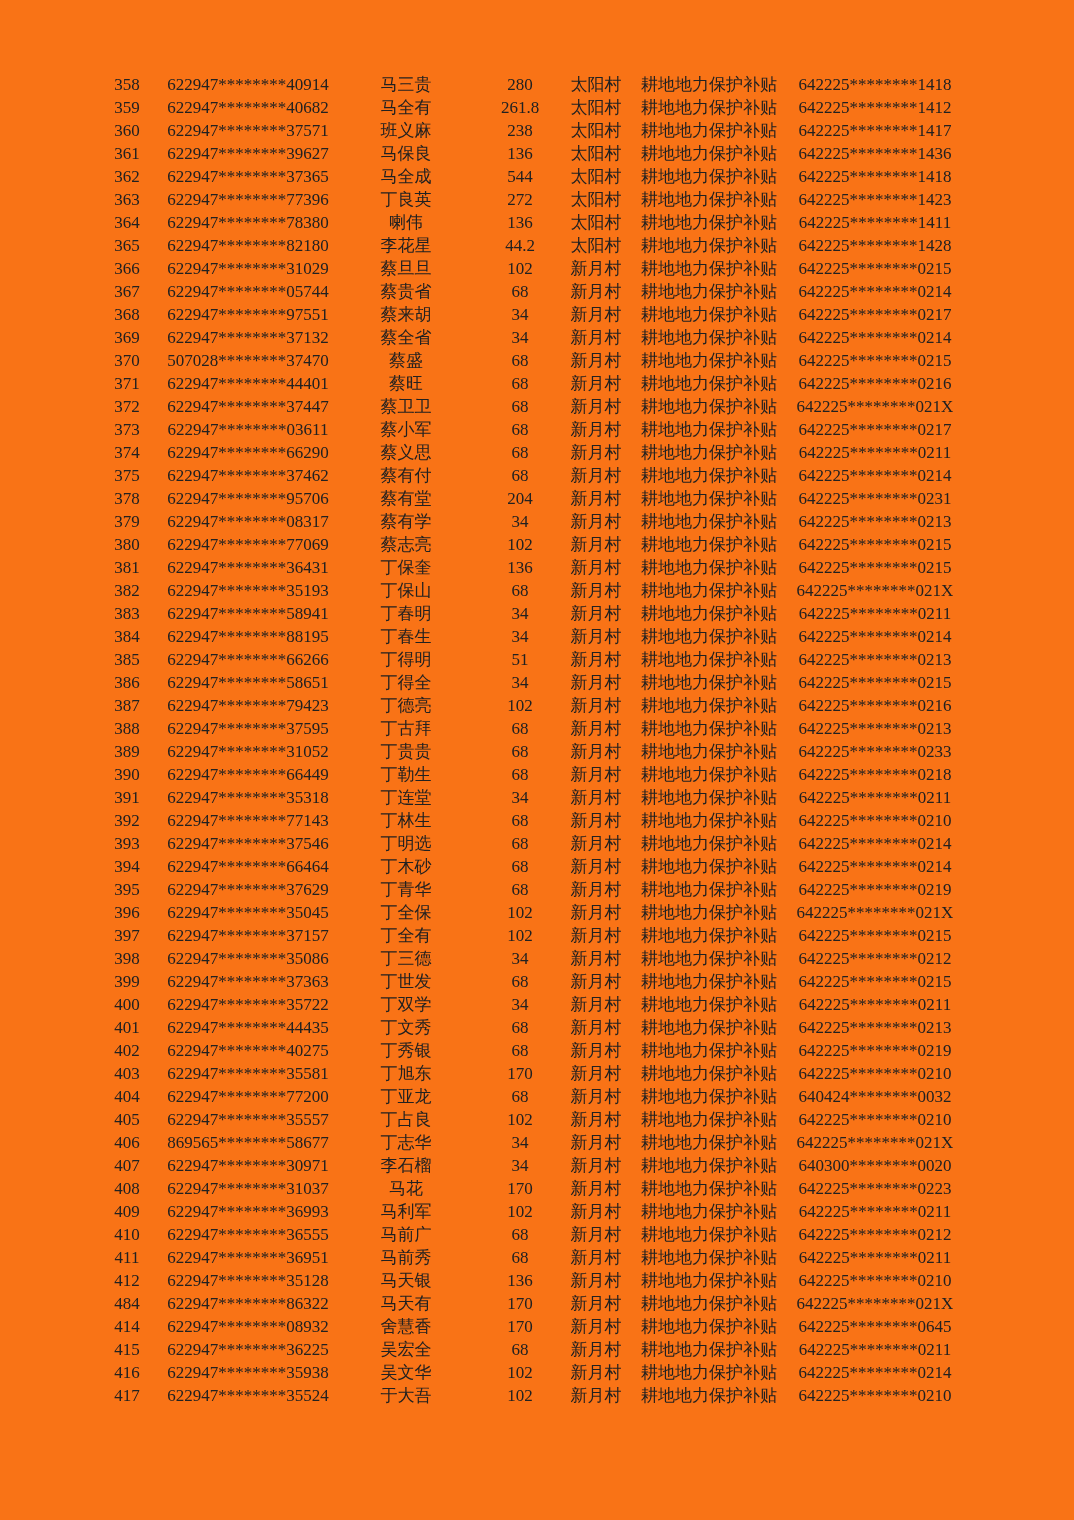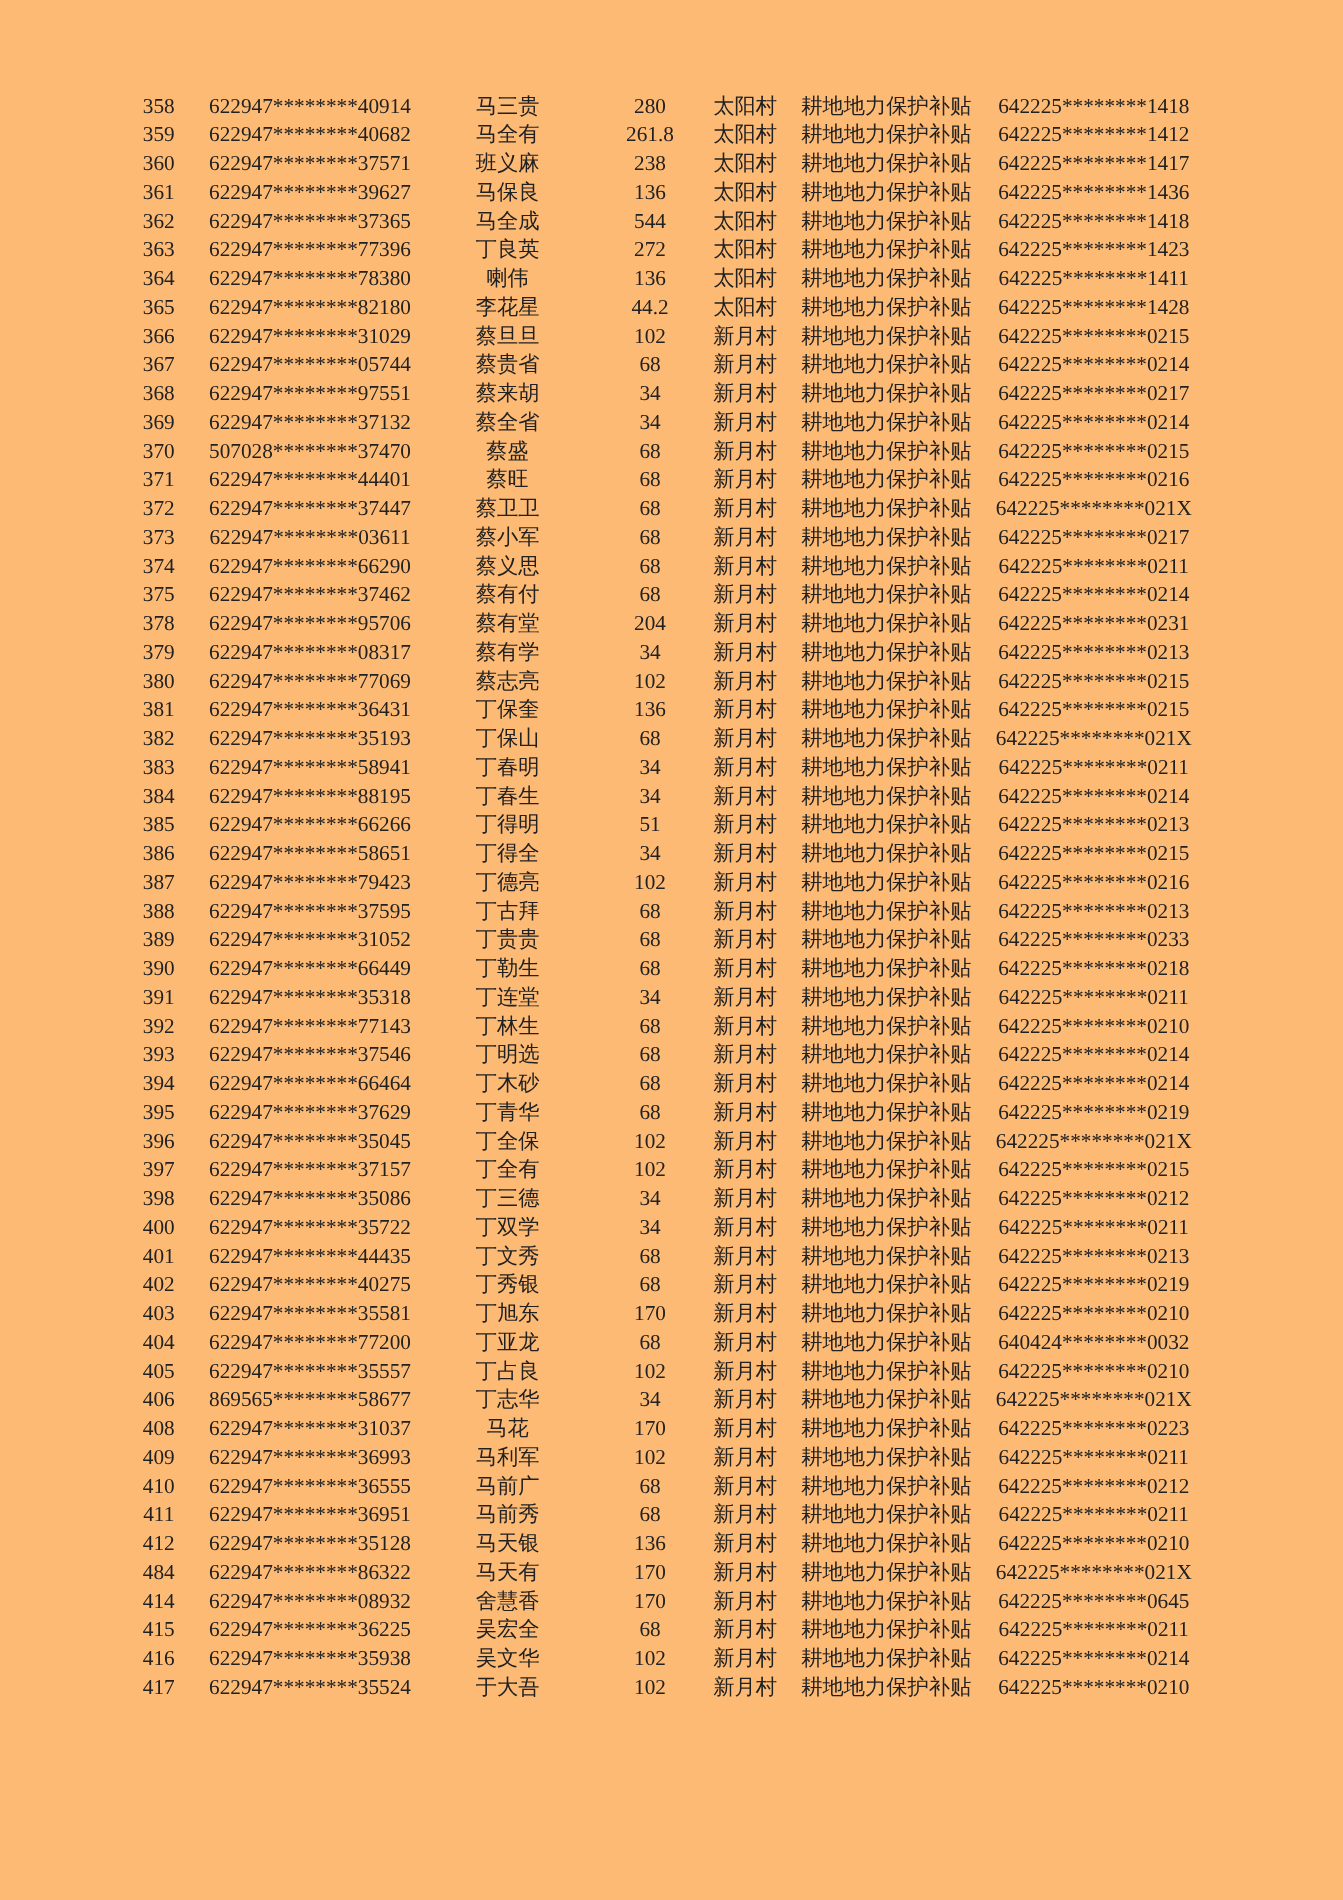--- a/index.html
+++ b/index.html
@@ -4,21 +4,21 @@
 <style>
   html, body {
     margin: 0;
     padding: 0;
     background: #ffffff;
   }
   .page {
     position: relative;
     width: 1074px;
     height: 1520px;
-    background: #fdba74;
+    background: #f97316;
     overflow: hidden;
   }
   table.subsidy-table {
     position: absolute;
     left: 92px;
     top: 73px;
     width: 870px;
     border-collapse: collapse;
     table-layout: fixed;
     font-family: "Liberation Serif", "DejaVu Serif", serif;
@@ -402,20 +402,29 @@
         <tr>
           <td>398</td>
           <td>622947********35086</td>
           <td>丁三德</td>
           <td>34</td>
           <td>新月村</td>
           <td>耕地地力保护补贴</td>
           <td>642225********0212</td>
         </tr>
         <tr>
+          <td>399</td>
+          <td>622947********37363</td>
+          <td>丁世发</td>
+          <td>68</td>
+          <td>新月村</td>
+          <td>耕地地力保护补贴</td>
+          <td>642225********0215</td>
+        </tr>
+        <tr>
           <td>400</td>
           <td>622947********35722</td>
           <td>丁双学</td>
           <td>34</td>
           <td>新月村</td>
           <td>耕地地力保护补贴</td>
           <td>642225********0211</td>
         </tr>
         <tr>
           <td>401</td>
@@ -463,20 +472,29 @@
           <td>642225********0210</td>
         </tr>
         <tr>
           <td>406</td>
           <td>869565********58677</td>
           <td>丁志华</td>
           <td>34</td>
           <td>新月村</td>
           <td>耕地地力保护补贴</td>
           <td>642225********021X</td>
+        </tr>
+        <tr>
+          <td>407</td>
+          <td>622947********30971</td>
+          <td>李石榴</td>
+          <td>34</td>
+          <td>新月村</td>
+          <td>耕地地力保护补贴</td>
+          <td>640300********0020</td>
         </tr>
         <tr>
           <td>408</td>
           <td>622947********31037</td>
           <td>马花</td>
           <td>170</td>
           <td>新月村</td>
           <td>耕地地力保护补贴</td>
           <td>642225********0223</td>
         </tr>

